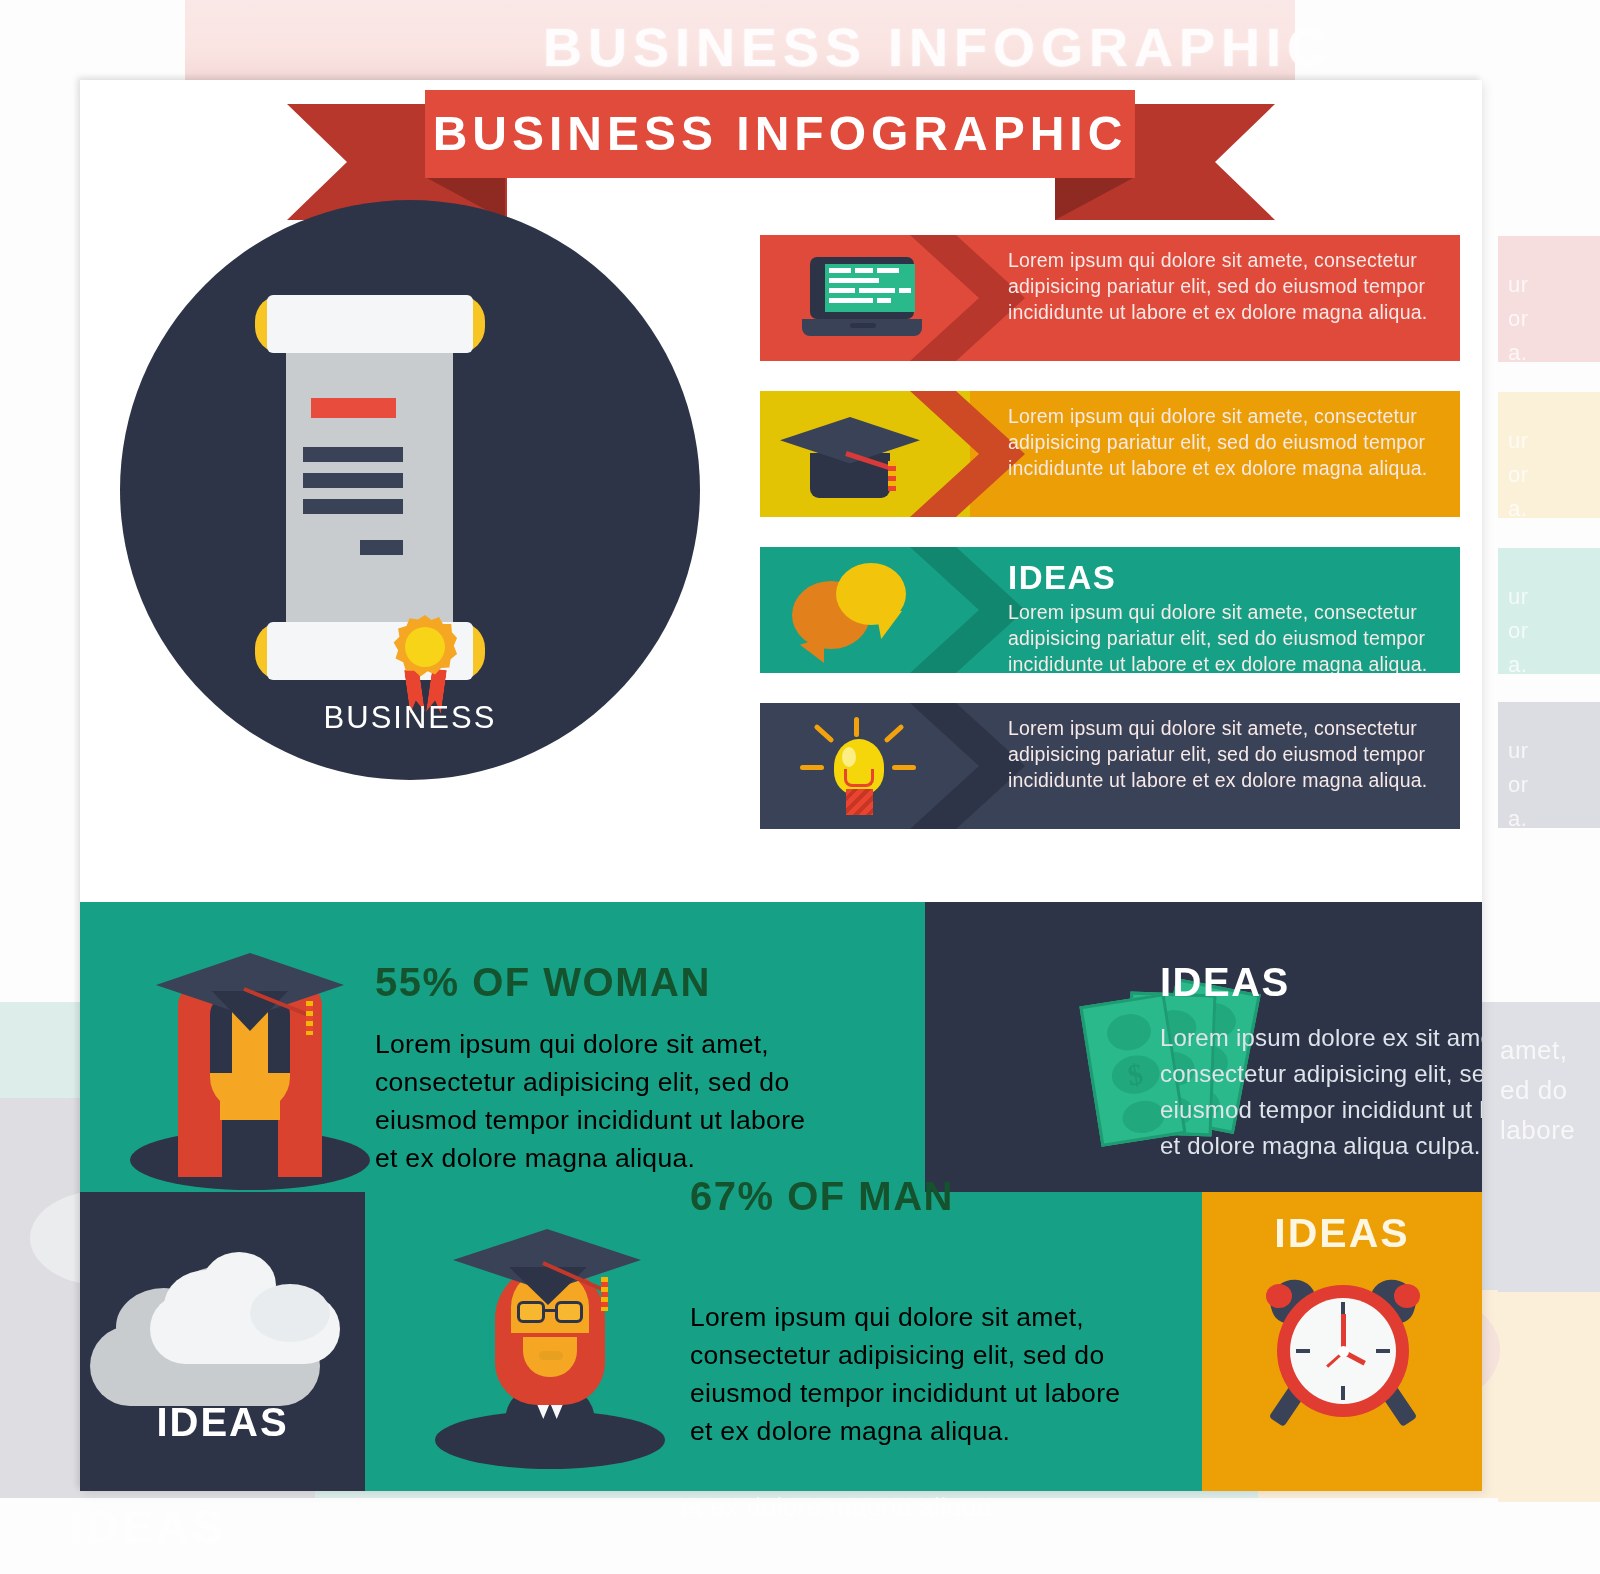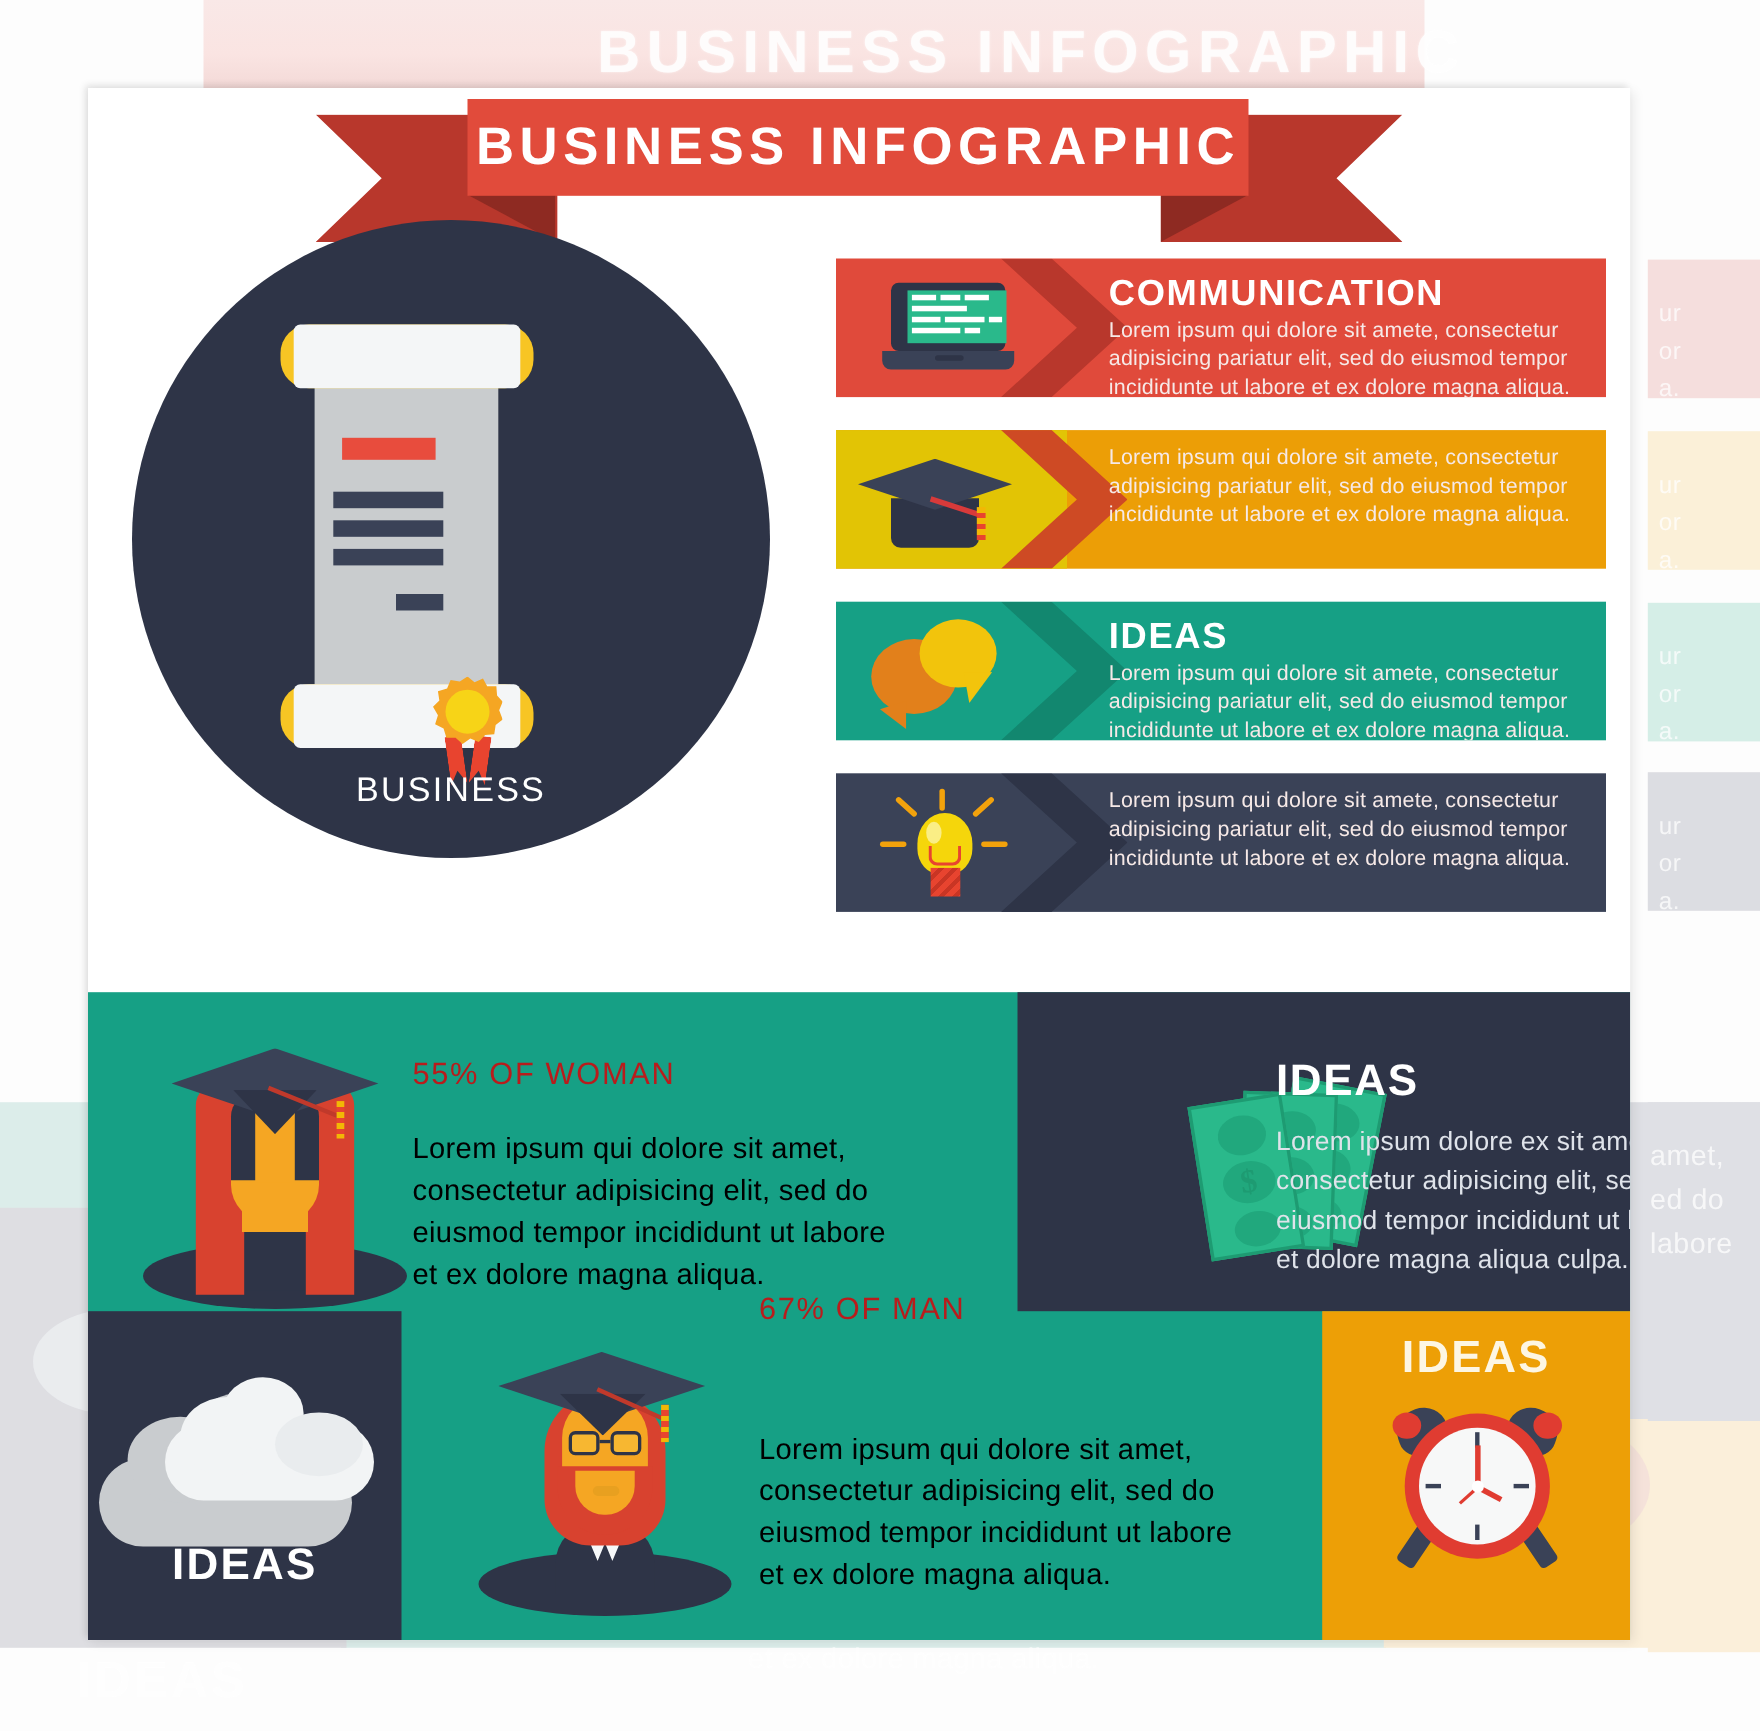--- a/index.html
+++ b/index.html
@@ -249,21 +249,21 @@
     background: repeating-linear-gradient(135deg,#e8442f 0 5px,#c93524 5px 9px);
   }
   .ray { position:absolute; background:#f2a20c; height:5px; border-radius:3px; }
 
   
   .lower-teal {
     position:absolute; left:0; top:822px; width:1402px; height:589px;
     background:#16a085;
   }
   .stat-title {
-    position:absolute; color:#b91c1c; font-size:28px; font-weight:normal; letter-spacing:1.5px;
+    position:absolute; color:#14532d; font-size:40px; font-weight:bold; letter-spacing:1.5px;
   }
   .stat-desc {
     position:absolute; color:#000000; font-size:26.5px; line-height:38px; letter-spacing:.3px;
   }
 
   
   .figure { position:absolute; }
   .fig-shadow {
     position:absolute; border-radius:50%; background:#2e3447;
   }
@@ -427,21 +427,20 @@
                 <div class="lp-l" style="left:4px;top:34px;width:44px;"></div>
                 <div class="lp-l" style="left:52px;top:34px;width:14px;"></div>
               </div>
             </div>
             <div class="laptop-base"></div>
             <div class="laptop-pad"></div>
           </div>
         </div>
         <div class="bar-chev"></div>
         <div class="bar-txt">
-          <div class="bar-title">COMMUNICATION</div>
           <div class="bar-desc">
             <span>Lorem ipsum qui dolore sit amete, consectetur</span><br>
             <span>adipisicing pariatur elit, sed do eiusmod tempor</span><br>
             <span>incididunte ut labore et ex dolore magna aliqua.</span>
           </div>
         </div>
       </div>
 
       <div class="bar yellow">
         <div class="bar-icon-zone">

